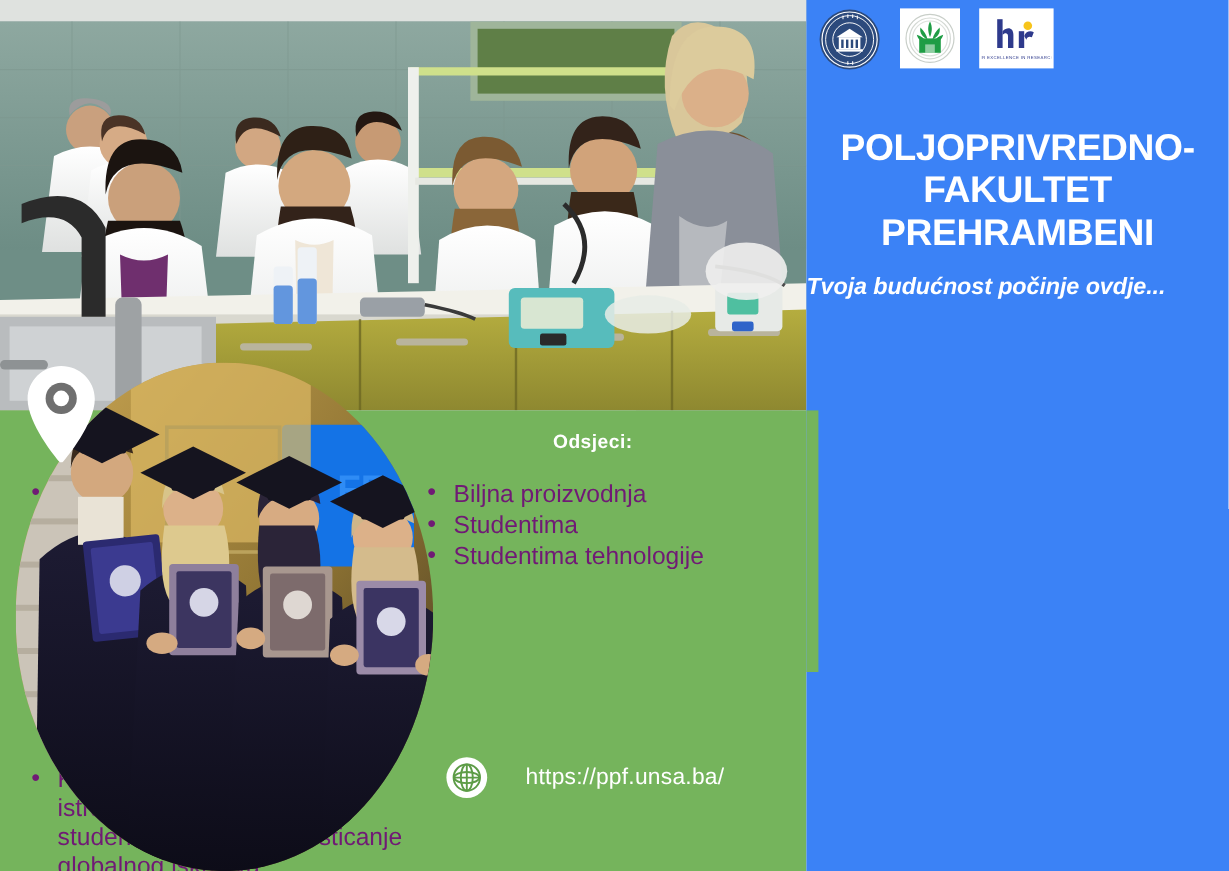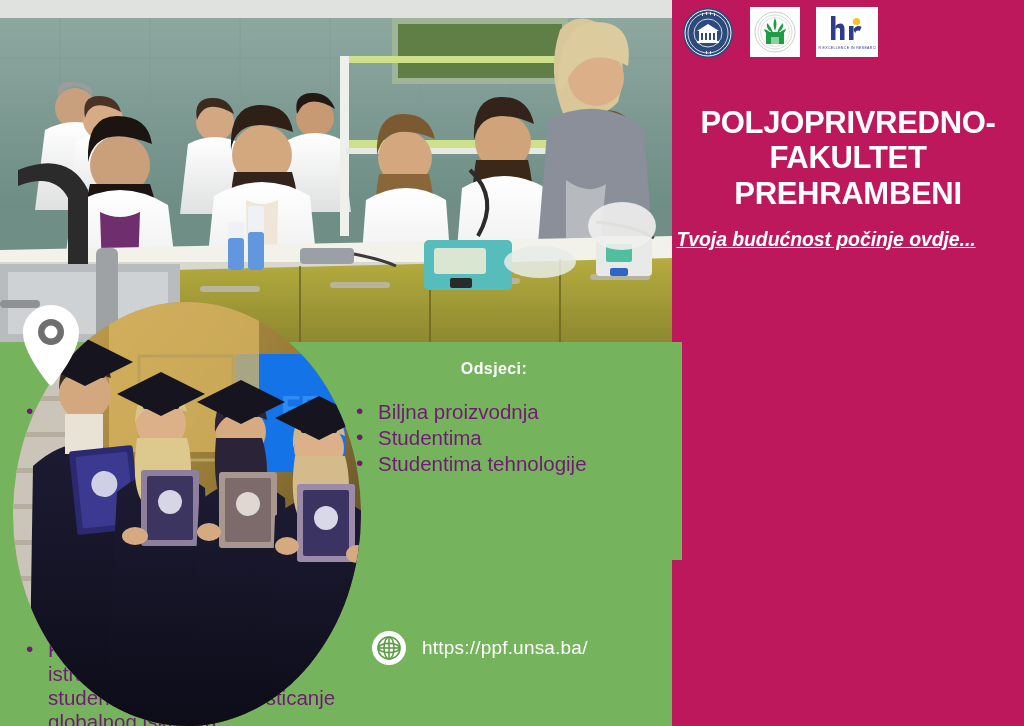--- a/index.html
+++ b/index.html
@@ -81,21 +81,21 @@
     line-height: 1.18;
   }
   ul.bullets.tight li { margin-bottom: 2px; }
 
   
   .website-row {
     position: absolute;
     left: 372px; top: 289px;
     display: flex;
     align-items: center;
-    gap: 16px;
+    gap: 32px;
   }
   .globe-badge {
     width: 34px; height: 34px;
     border-radius: 50%;
     background: #ffffff;
     display: flex; align-items: center; justify-content: center;
     flex: 0 0 auto;
   }
   .globe-badge svg { display:block; width: 26px; height: 26px; }
   .website-url {
@@ -103,21 +103,21 @@
     font-size: 19px;
     letter-spacing: 0.2px;
     white-space: nowrap;
   }
 
   
   .navy-panel {
     position: absolute;
     left: 672px; top: 0;
     width: 352px; height: 726px;
-    background: #be185d;
+    background: #3b82f6;
     overflow: hidden;
   }
 
   .logos {
     position: absolute;
     left: 10px; top: 7px;
     display: flex;
     align-items: flex-start;
     gap: 16px;
   }
@@ -139,27 +139,25 @@
     font-size: 31px;
     font-weight: bold;
     line-height: 1.14;
     letter-spacing: -0.3px;
     padding: 0 8px;
   }
   .fac-tagline {
     position: absolute;
     left: 0; top: 228px;
     width: 308px;
-    text-align: center;
     color: #ffffff;
     font-size: 19.5px;
     font-style: italic;
     font-weight: bold;
     letter-spacing: -0.1px;
-    text-decoration: underline;
   }
 
   
   .grad-photo {
     position: absolute;
     left: 13px; top: 302px;
     width: 348px; height: 424px;
     overflow: hidden;
     z-index: 4;
   }

